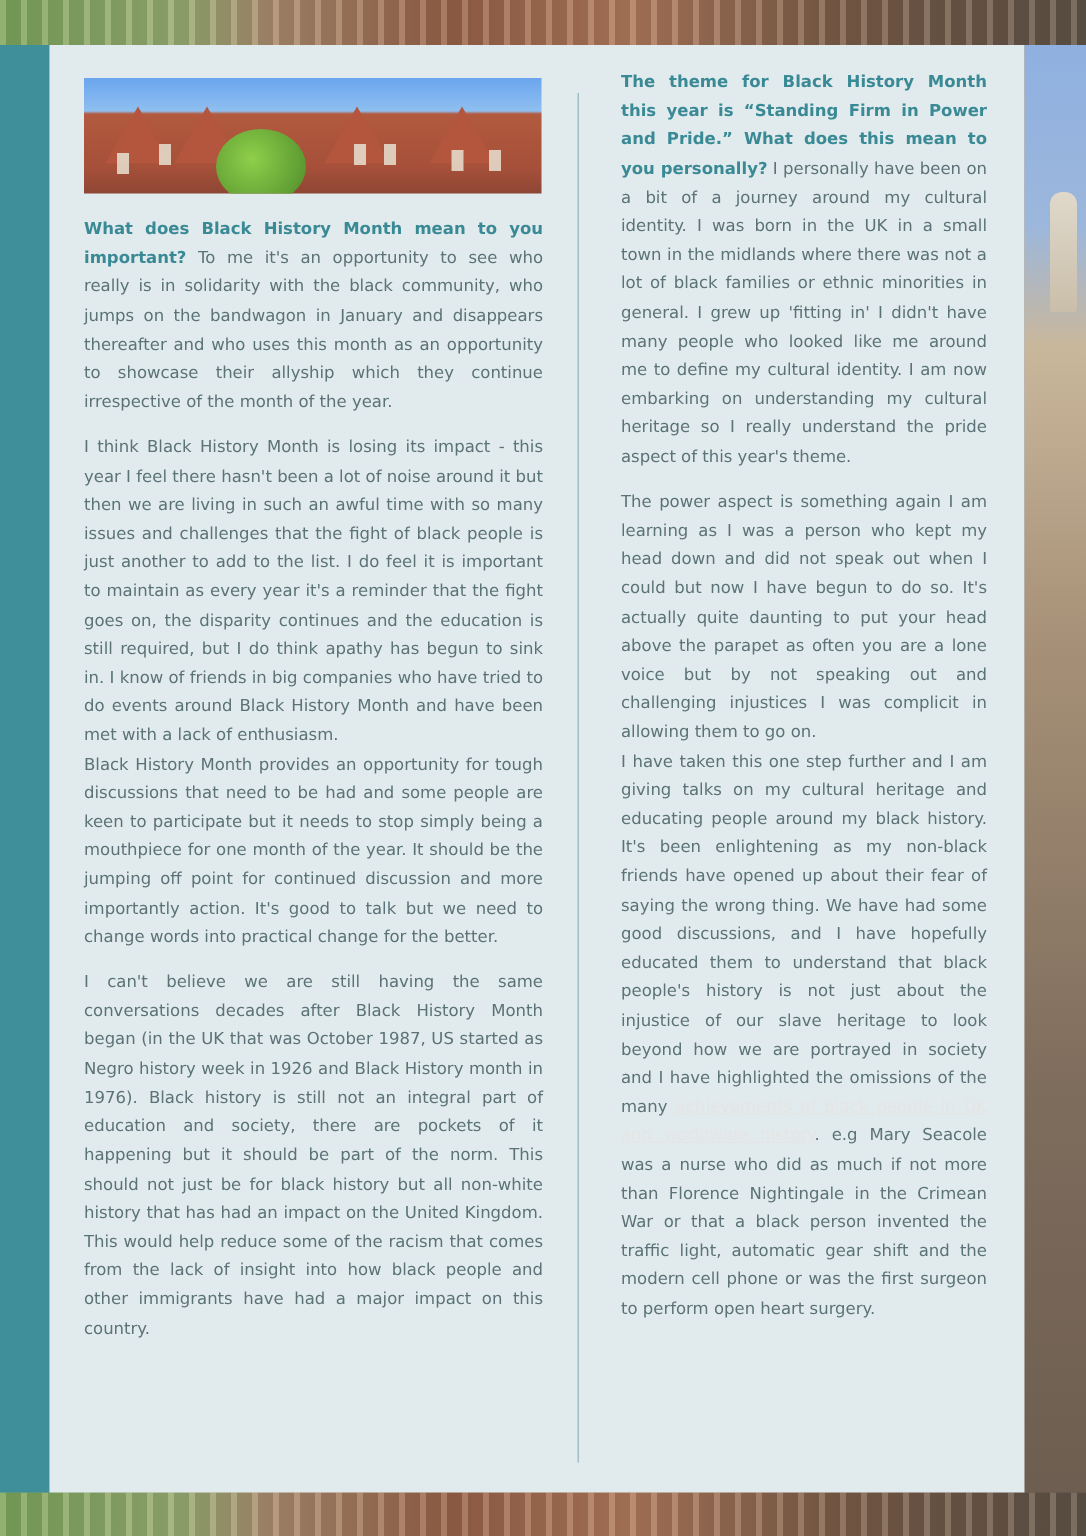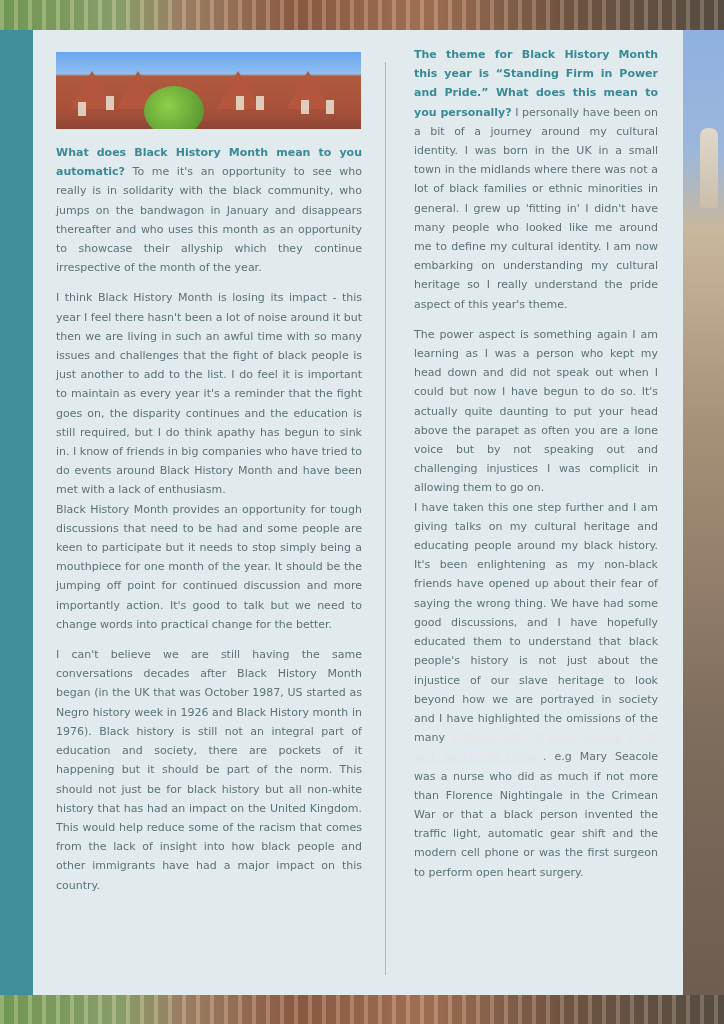--- a/index.html
+++ b/index.html
@@ -91,21 +91,21 @@
   <div class="win" style="left:180px; top:44px;"></div>
   <div class="win" style="left:200px; top:44px;"></div>
   <div class="win" style="left:245px; top:48px;"></div>
   <div class="win" style="left:270px; top:48px;"></div>
   <div class="tree"></div>
 </div>
 
 <div class="divider"></div>
 
 <div class="col col-left">
-  <p><span class="q">What does Black History Month mean to you automatic?</span><span> To me it's an opportunity to see who really is in solidarity with the black community, who jumps on the bandwagon in January and disappears thereafter and who uses this month as an opportunity to showcase their allyship which they continue irrespective of the month of the year.</span></p>
+  <p><span class="q">What does Black History Month mean to you important?</span><span> To me it's an opportunity to see who really is in solidarity with the black community, who jumps on the bandwagon in January and disappears thereafter and who uses this month as an opportunity to showcase their allyship which they continue irrespective of the month of the year.</span></p>
   <p class="gap">I think Black History Month is losing its impact - this year I feel there hasn't been a lot of noise around it but then we are living in such an awful time with so many issues and challenges that the fight of black people is just another to add to the list. I do feel it is important to maintain as every year it's a reminder that the fight goes on, the disparity continues and the education is still required, but I do think apathy has begun to sink in. I know of friends in big companies who have tried to do events around Black History Month and have been met with a lack of enthusiasm.</p>
   <p>Black History Month provides an opportunity for tough discussions that need to be had and some people are keen to participate but it needs to stop simply being a mouthpiece for one month of the year. It should be the jumping off point for continued discussion and more importantly action. It's good to talk but we need to change words into practical change for the better.</p>
   <p class="gap">I can't believe we are still having the same conversations decades after Black History Month began (in the UK that was October 1987, US started as Negro history week in 1926 and Black History month in 1976). Black history is still not an integral part of education and society, there are pockets of it happening but it should be part of the norm. This should not just be for black history but all non-white history that has had an impact on the United Kingdom. This would help reduce some of the racism that comes from the lack of insight into how black people and other immigrants have had a major impact on this country.</p>
 </div>
 
 <div class="col col-right">
   <p><span class="q">The theme for Black History Month this year is “Standing Firm in Power and Pride.” What does this mean to you personally?</span><span> I personally have been on a bit of a journey around my cultural identity. I was born in the UK in a small town in the midlands where there was not a lot of black families or ethnic minorities in general. I grew up 'fitting in' I didn't have many people who looked like me around me to define my cultural identity. I am now embarking on understanding my cultural heritage so I really understand the pride aspect of this year's theme.</span></p>
   <p class="gap">The power aspect is something again I am learning as I was a person who kept my head down and did not speak out when I could but now I have begun to do so. It's actually quite daunting to put your head above the parapet as often you are a lone voice but by not speaking out and challenging injustices I was complicit in allowing them to go on.</p>
   <p><span>I have taken this one step further and I am giving talks on my cultural heritage and educating people around my black history. It's been enlightening as my non-black friends have opened up about their fear of saying the wrong thing. We have had some good discussions, and I have hopefully educated them to understand that black people's history is not just about the injustice of our slave heritage to look beyond how we are portrayed in society and I have highlighted the omissions of the many </span><a class="link">achievements of black people in UK and worldwide history</a><span>. e.g Mary Seacole was a nurse who did as much if not more than Florence Nightingale in the Crimean War or that a black person invented the traffic light, automatic gear shift and the modern cell phone or was the first surgeon to perform open heart surgery.</span></p>
 </div>

